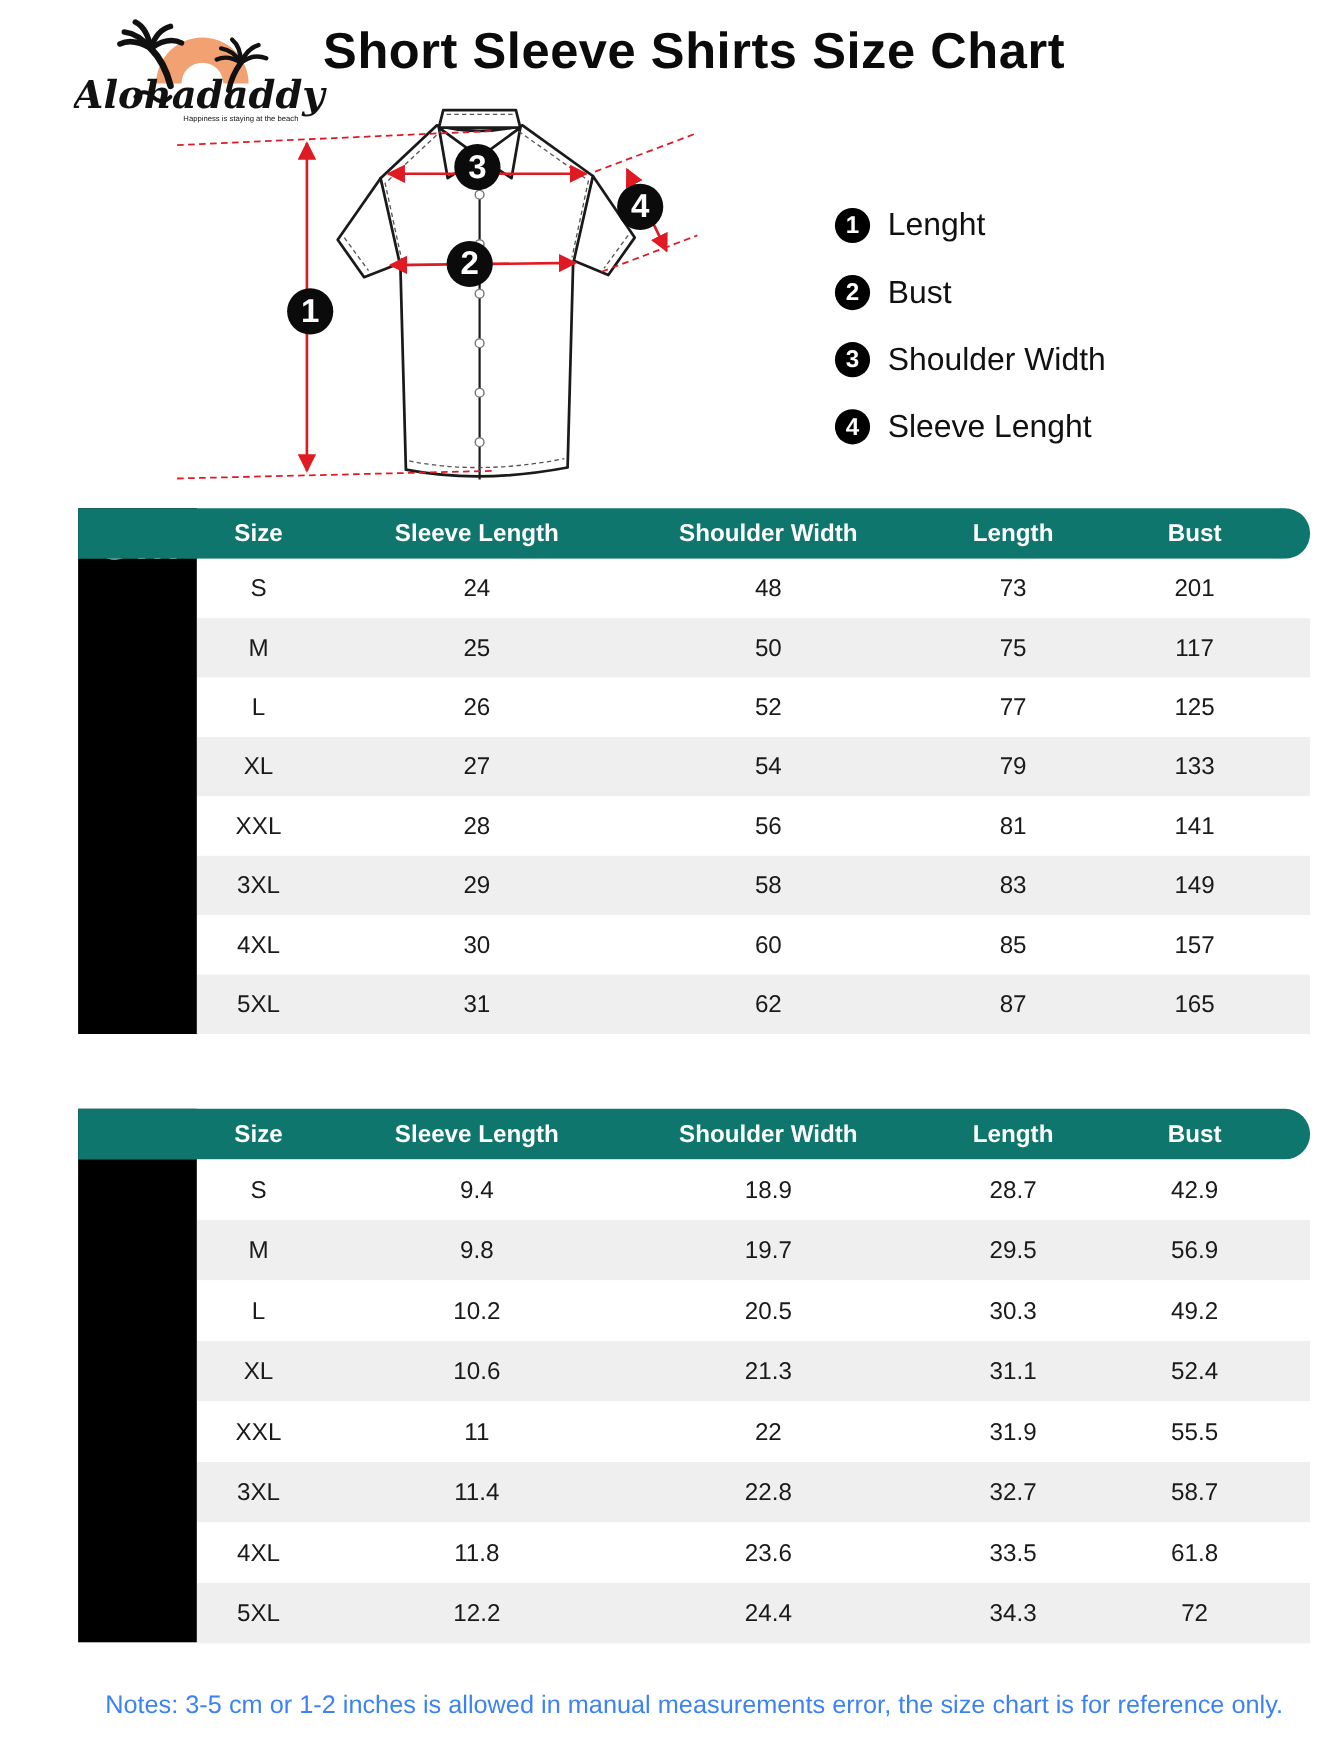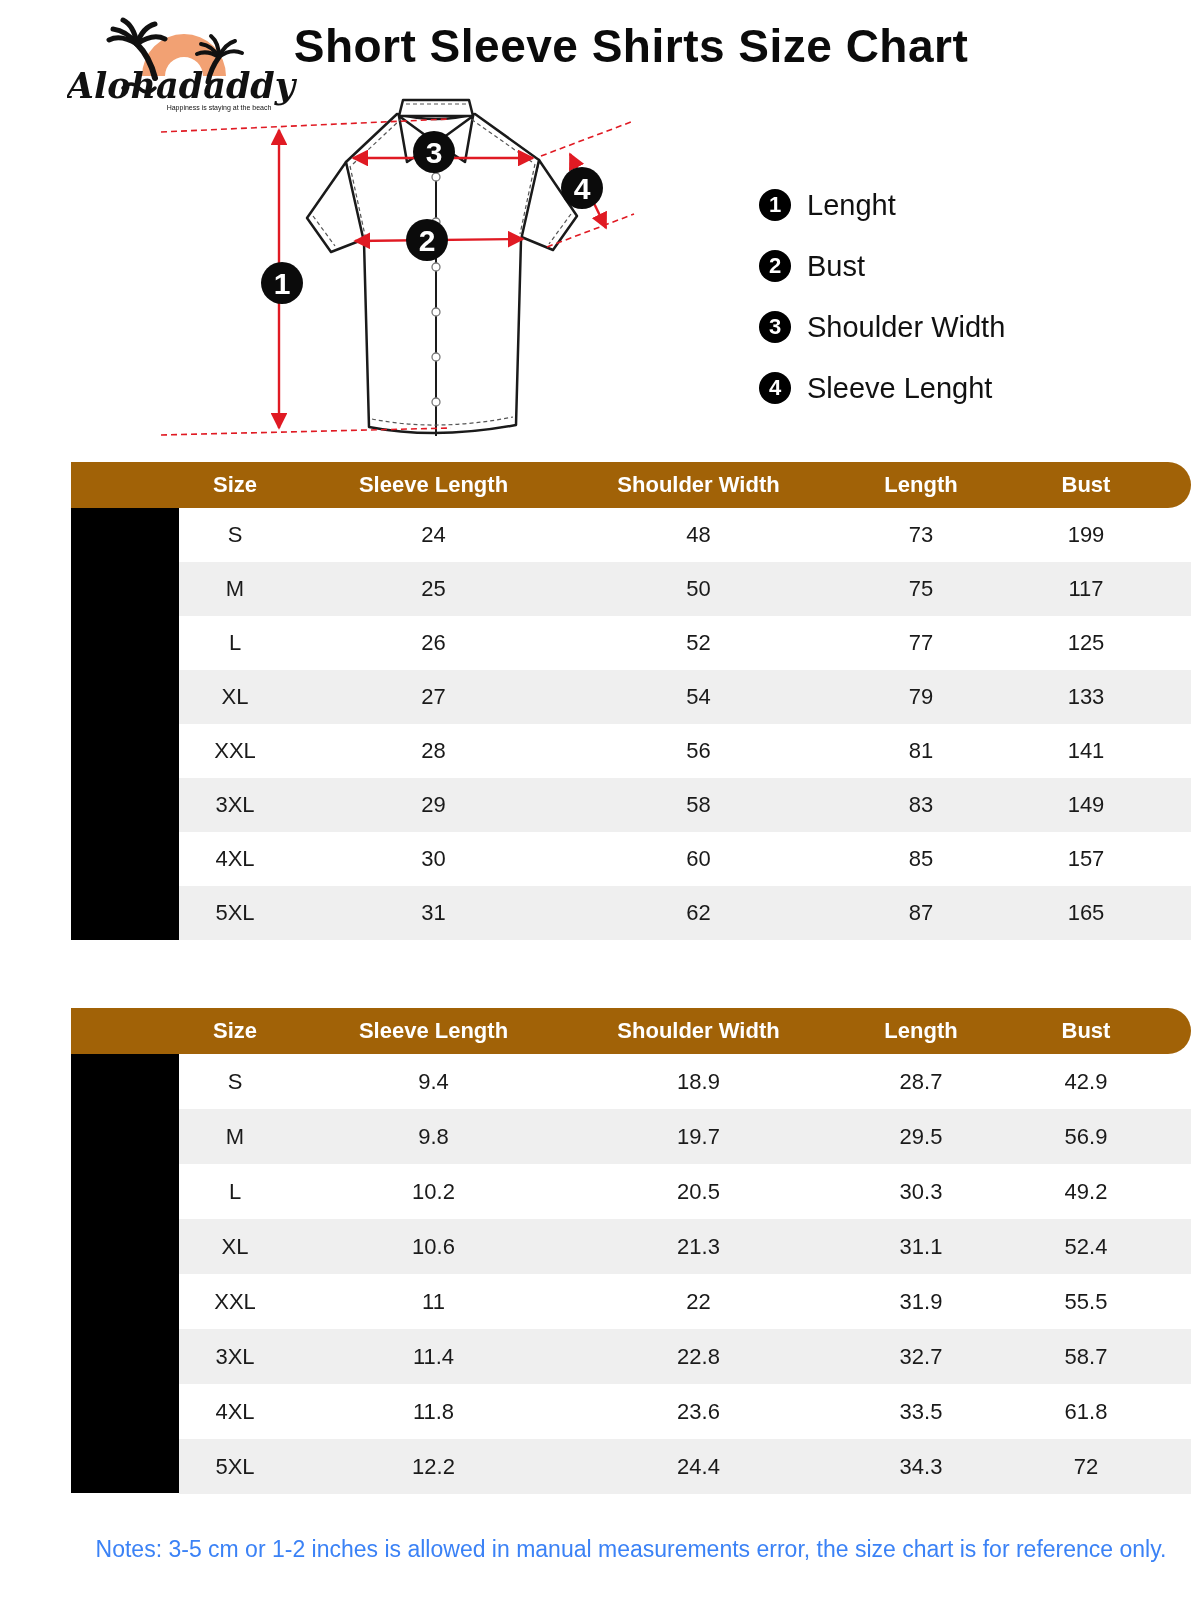--- a/index.html
+++ b/index.html
@@ -20,21 +20,21 @@
     display:flex;align-items:center;justify-content:center;font-size:22px;font-weight:bold;}
 
   
   .table-wrap{position:absolute;left:40px;width:1120px;}
   #table-cm{top:462px;height:478px;}
   #table-inch{top:1008px;height:485px;}
   .unit-bar{position:absolute;left:0;top:0;width:108px;height:100%;background:#000;color:#fff;
     display:flex;align-items:flex-start;justify-content:center;font-weight:bold;}
   #table-cm .unit-bar{font-size:50px;letter-spacing:1px;}
   #table-inch .unit-bar{font-size:34px;}
-  .thead{position:absolute;left:0;top:0;height:46px;width:1120px;background:#a16207;
+  .thead{position:absolute;left:0;top:0;height:46px;width:1120px;background:#0f766e;
     border-radius:0 24px 24px 0;display:flex;align-items:center;padding-left:108px;
     box-sizing:border-box;}
   .th{color:#fff;font-weight:bold;font-size:22px;text-align:center;}
   .tbody{position:absolute;top:46px;left:108px;width:1012px;}
   .tr{display:flex;align-items:center;background:#fff;}
   #table-cm .tr{height:54px;}
   #table-inch .tr{height:55px;}
   .tr.alt{background:#efefef;}
   .td{font-size:22px;color:#1a1a1a;text-align:center;}
   .c0{width:112px;}
@@ -178,21 +178,21 @@
         <div class="th c2">Shoulder Width</div>
         <div class="th c3">Length</div>
         <div class="th c4">Bust</div>
       </div>
     <div class="tbody">
         <div class="tr">
           <div class="td c0">S</div>
           <div class="td c1">24</div>
           <div class="td c2">48</div>
           <div class="td c3">73</div>
-          <div class="td c4">199</div>
+          <div class="td c4">201</div>
         </div>
         <div class="tr alt">
           <div class="td c0">M</div>
           <div class="td c1">25</div>
           <div class="td c2">50</div>
           <div class="td c3">75</div>
           <div class="td c4">117</div>
         </div>
         <div class="tr">
           <div class="td c0">L</div>

